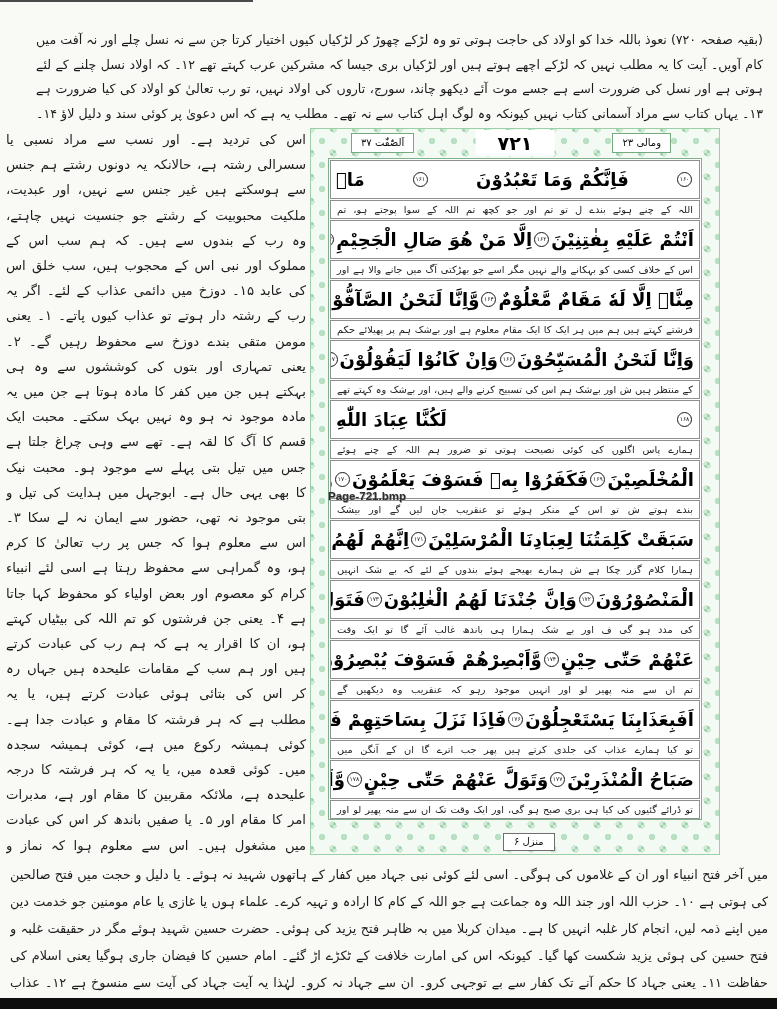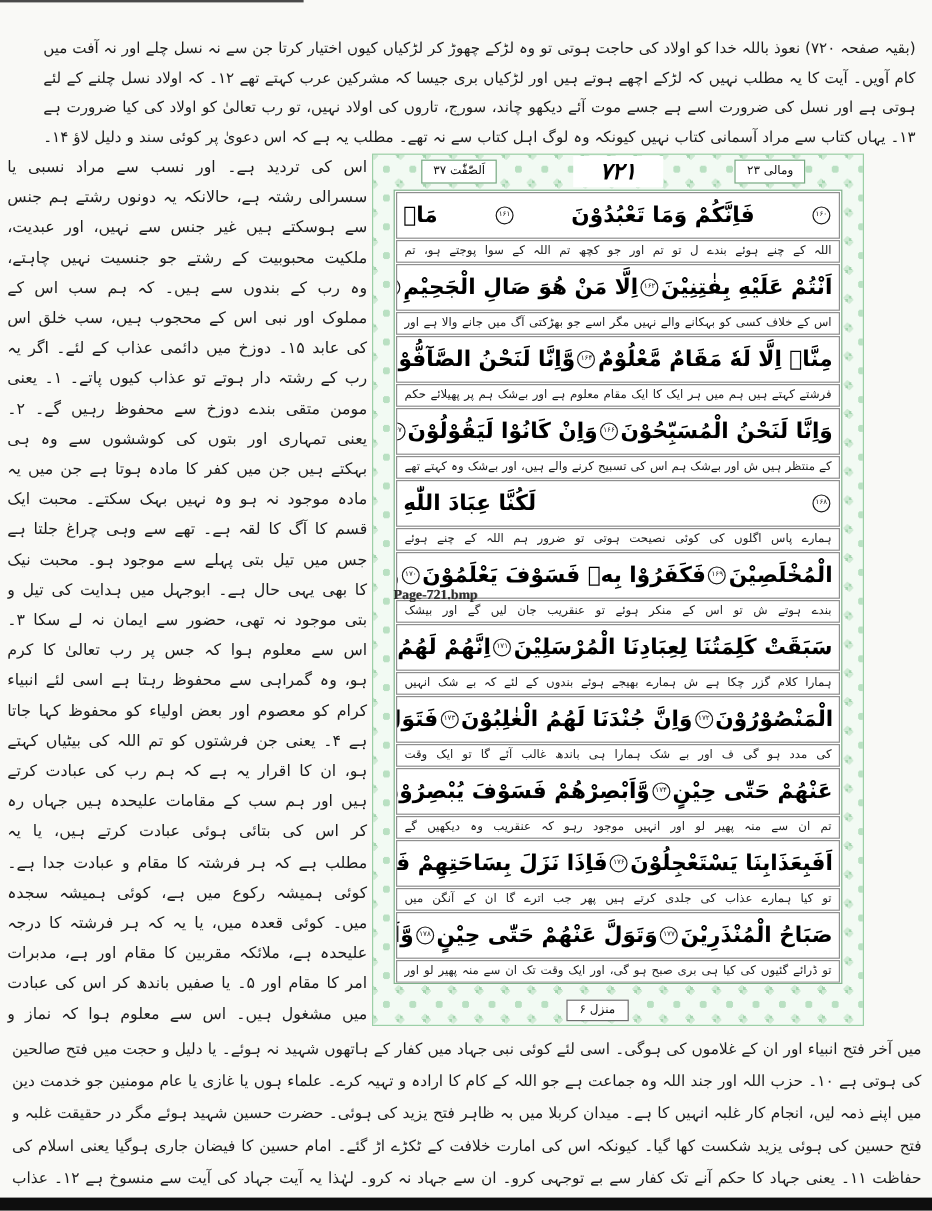--- a/index.html
+++ b/index.html
@@ -41,21 +41,21 @@
   .hbox{
     position:absolute;top:4px;background:#fff;border:1px solid #76a981;
     font-size:10px;line-height:14px;padding:2px 9px;direction:rtl;color:#111;
     white-space:nowrap;
   }
   .hbox.right{right:48px;}
   .hbox.left{left:40px;}
   .pagenum{
     position:absolute;top:1px;left:50%;transform:translateX(-50%);
     background:#fff;padding:0 22px;font-size:19px;font-weight:bold;
-    direction:rtl;color:#000;line-height:26px;font-style:italic;
+    direction:rtl;color:#000;line-height:26px;
   }
   .qcontent{
     margin:0 17px;background:#fff;border:1px solid #7fb28a;
     box-sizing:border-box;height:662px;overflow:hidden;padding:1px;
   }
   .qrow{
     box-sizing:border-box;border:1px solid #8f8f8f;background:#fff;
     direction:rtl;overflow:hidden;margin:0 0 1px 0;
   }
   .qrow.arabic{
@@ -67,26 +67,26 @@
     height:19px;font-size:9.8px;line-height:17px;color:#222;
     text-align:justify;-moz-text-align-last:justify;text-align-last:justify;
     padding:0 6px;
   }
   .ayah{
     flex:0 0 auto;display:inline-block;width:13px;height:13px;border:1px solid #1a1a1a;
     border-radius:50%;font-size:6px;font-weight:normal;line-height:12px;text-align:center;
     margin:0 2px;overflow:hidden;color:#111;background:#fff;
   }
   .manzil{
-    position:absolute;bottom:3px;left:161px;background:#fff;border:1px solid #6e6e6e;
+    position:absolute;bottom:3px;left:192px;background:#fff;border:1px solid #6e6e6e;
     font-size:10px;line-height:14px;padding:1px 10px;direction:rtl;color:#111;
   }
   .filename-label{
     position:absolute;left:328px;top:490px;font-size:11.5px;font-weight:600;
-    color:#2e2e2e;letter-spacing:0;font-family:Liberation Serif, serif;
+    color:#2e2e2e;letter-spacing:0;font-family:Liberation Sans, sans-serif;
     text-shadow:0.5px 0.5px 0 #9a9a9a;
   }
 </style>
 </head>
 <body>
 
 <div class="scan-line-top"></div>
 
 <div class="urdu-block top-block">(بقیہ صفحہ ۷۲۰) نعوذ باللہ خدا کو اولاد کی حاجت ہوتی تو وہ لڑکے چھوڑ کر لڑکیاں کیوں اختیار کرتا جن سے نہ نسل چلے اور نہ آفت میں کام آویں۔ آیت کا یہ مطلب نہیں کہ لڑکے اچھے ہوتے ہیں اور لڑکیاں بری جیسا کہ مشرکین عرب کہتے تھے ۱۲۔ کہ اولاد نسل چلنے کے لئے ہوتی ہے اور نسل کی ضرورت اسے ہے جسے موت آئے دیکھو چاند، سورج، تاروں کی اولاد نہیں، تو رب تعالیٰ کو اولاد کی کیا ضرورت ہے ۱۳۔ یہاں کتاب سے مراد آسمانی کتاب نہیں کیونکہ وہ لوگ اہل کتاب سے نہ تھے۔ مطلب یہ ہے کہ اس دعویٰ پر کوئی سند و دلیل لاؤ ۱۴۔ بعض مشرکین کہتے تھے کہ اللہ تعالیٰ نے جنات میں شادی کی جس سے فرشتے پیدا ہوئے (خزائن) اس آیت میں</div>
 

